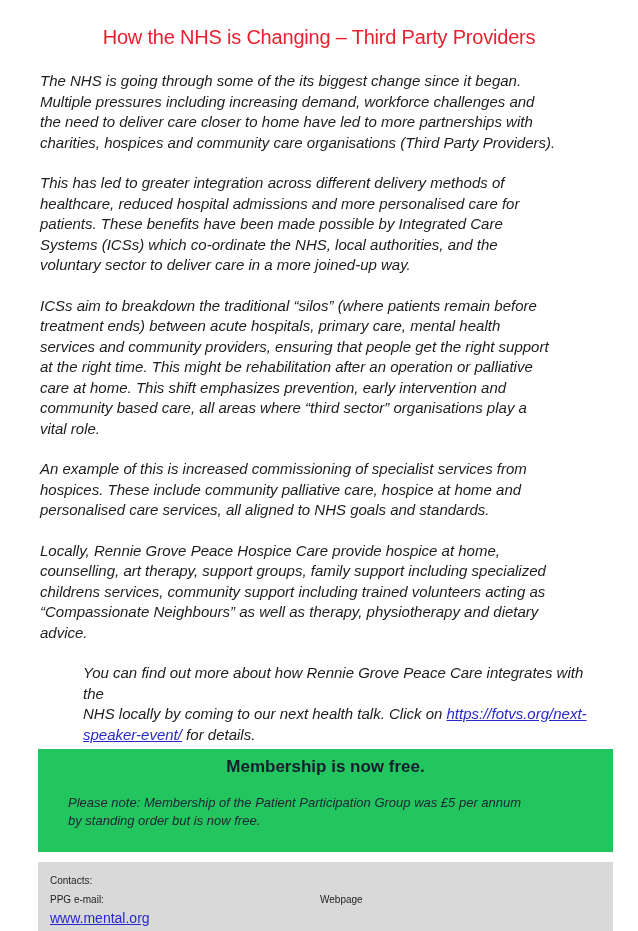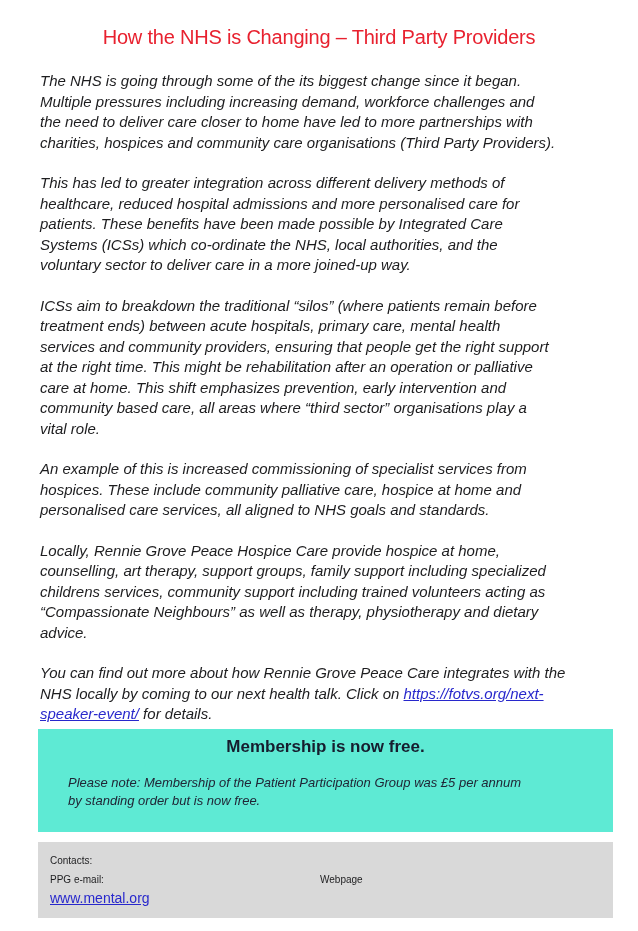--- a/index.html
+++ b/index.html
@@ -30,34 +30,35 @@
   p.body-par {
     font-size: 15px;
     line-height: 20.5px;
     margin: 0 0 20px 0;
     white-space: pre-line;
     color: #1d1d1f;
     font-style: italic;
   }
   p.body-par.last {
     margin-bottom: 4px;
+    margin-left: 43px;
   }
   a.link {
     color: #2828cc;
     text-decoration: underline;
     cursor: pointer;
     overflow-wrap: break-word;
   }
   .fullbox {
     margin-left: -2px;
     margin-right: -15px;
     box-sizing: border-box;
   }
   .membership-box {
-    background: #5eead4;
+    background: #22c55e;
     padding: 6px 14px 6px 14px;
     margin-bottom: 10px;
   }
   .membership-heading {
     text-align: center;
     font-size: 17px;
     font-weight: 700;
     color: #161d2e;
     margin: 0 0 2px 0;
     line-height: 23px;

